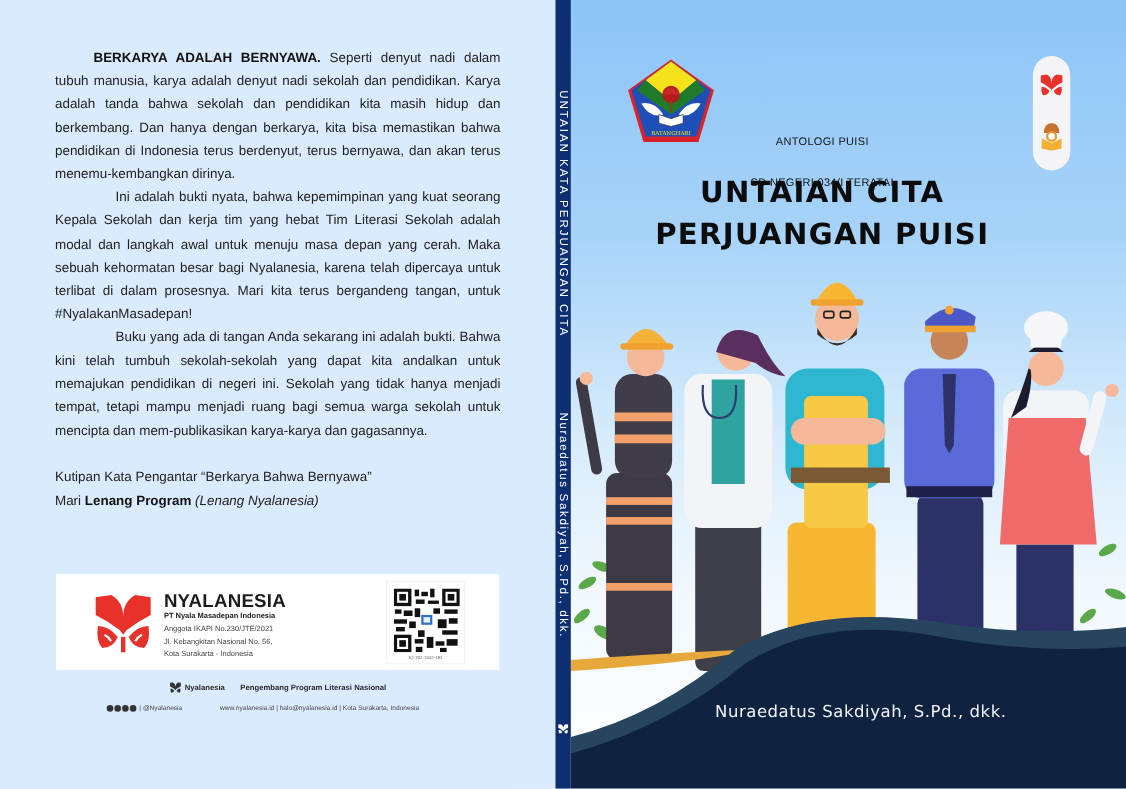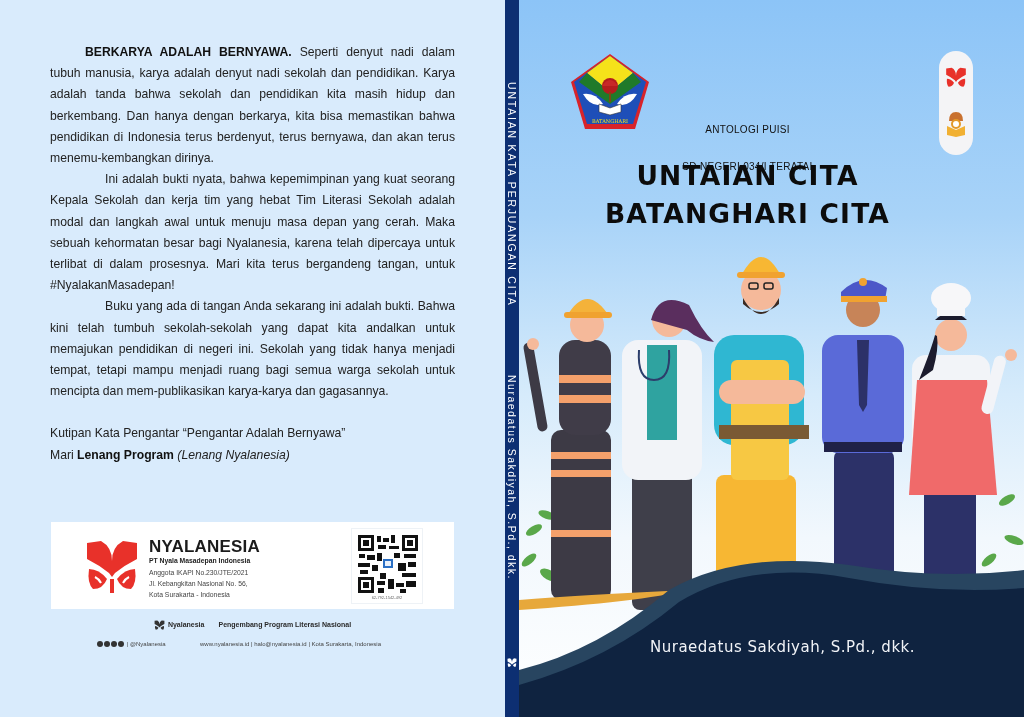--- a/index.html
+++ b/index.html
@@ -113,21 +113,21 @@
 </style>
 </head>
 <body>
 
 <div class="back">
   <div class="back-text">
     <p><b>BERKARYA ADALAH BERNYAWA.</b><span> Seperti denyut nadi dalam tubuh manusia, karya adalah denyut nadi sekolah dan pendidikan. Karya adalah tanda bahwa sekolah dan pendidikan kita masih hidup dan berkembang. Dan hanya dengan berkarya, kita bisa memastikan bahwa pendidikan di Indonesia terus berdenyut, terus bernyawa, dan akan terus menemu-kembangkan dirinya.</span></p>
     <p class="indent2">Ini adalah bukti nyata, bahwa kepemimpinan yang kuat seorang Kepala Sekolah dan kerja tim yang hebat Tim Literasi Sekolah adalah modal dan langkah awal untuk menuju masa depan yang cerah. Maka sebuah kehormatan besar bagi Nyalanesia, karena telah dipercaya untuk terlibat di dalam prosesnya. Mari kita terus bergandeng tangan, untuk #NyalakanMasadepan!</p>
     <p class="indent2">Buku yang ada di tangan Anda sekarang ini adalah bukti. Bahwa kini telah tumbuh sekolah-sekolah yang dapat kita andalkan untuk memajukan pendidikan di negeri ini. Sekolah yang tidak hanya menjadi tempat, tetapi mampu menjadi ruang bagi semua warga sekolah untuk mencipta dan mem-publikasikan karya-karya dan gagasannya.</p>
     <div class="gap"></div>
-    <p class="plain">Kutipan Kata Pengantar “Pengantar Adalah Bernyawa”</p>
+    <p class="plain">Kutipan Kata Pengantar “Berkarya Bahwa Bernyawa”</p>
     <p class="plain"><span>Mari </span><b>Lenang Program</b> <i>(Lenang Nyalanesia)</i></p>
   </div>
 
   <div class="publisher-card">
     <svg class="pub-logo" viewBox="0 0 54 56">
       <path d="M2 4 L16 2 Q27 8 27 22 Q27 8 38 2 L52 4 L52 20 Q40 26 30 34 L27 38 L24 34 Q14 26 2 20 Z" fill="#e8312a"></path>
       <path d="M4 30 Q14 30 22 40 Q18 50 8 50 Q2 44 4 30 Z" fill="#e8312a"></path>
       <path d="M50 30 Q40 30 32 40 Q36 50 46 50 Q52 44 50 30 Z" fill="#e8312a"></path>
       <path d="M10 38 Q14 40 16 44" stroke="#fff" stroke-width="2" fill="none"></path>
       <path d="M44 38 Q40 40 38 44" stroke="#fff" stroke-width="2" fill="none"></path>
@@ -228,21 +228,21 @@
     <svg class="b2" width="20" height="26" viewBox="0 0 20 26">
       <path d="M3 10 Q3 1 10 1 Q17 1 17 10 Z" fill="#c9712f"></path>
       <circle cx="10" cy="13" r="4" fill="#fff" stroke="#e39a2a" stroke-width="2"></circle>
       <path d="M1 15 L10 19 L19 15 L19 24 L10 26 L1 24 Z" fill="#f1b032"></path>
     </svg>
   </div>
 
   <div class="subtitle sub1">ANTOLOGI PUISI</div>
   <div class="subtitle sub2">SD NEGERI 034/I TERATAI</div>
   <div class="main-title t1">UNTAIAN CITA</div>
-  <div class="main-title t2">BATANGHARI CITA</div>
+  <div class="main-title t2">PERJUANGAN PUISI</div>
 
   <svg class="illustration" viewBox="0 0 505 400">
 
     <g fill="#5aa84a">
       <ellipse cx="15" cy="300" rx="9" ry="4" transform="rotate(-30 15 300)"></ellipse>
       <ellipse cx="28" cy="285" rx="9" ry="4" transform="rotate(20 28 285)"></ellipse>
       <ellipse cx="10" cy="330" rx="9" ry="4" transform="rotate(-40 10 330)"></ellipse>
       <ellipse cx="30" cy="345" rx="10" ry="5" transform="rotate(30 30 345)"></ellipse>
       <ellipse cx="488" cy="270" rx="9" ry="4" transform="rotate(-30 488 270)"></ellipse>
       <ellipse cx="495" cy="310" rx="10" ry="4" transform="rotate(20 495 310)"></ellipse>

